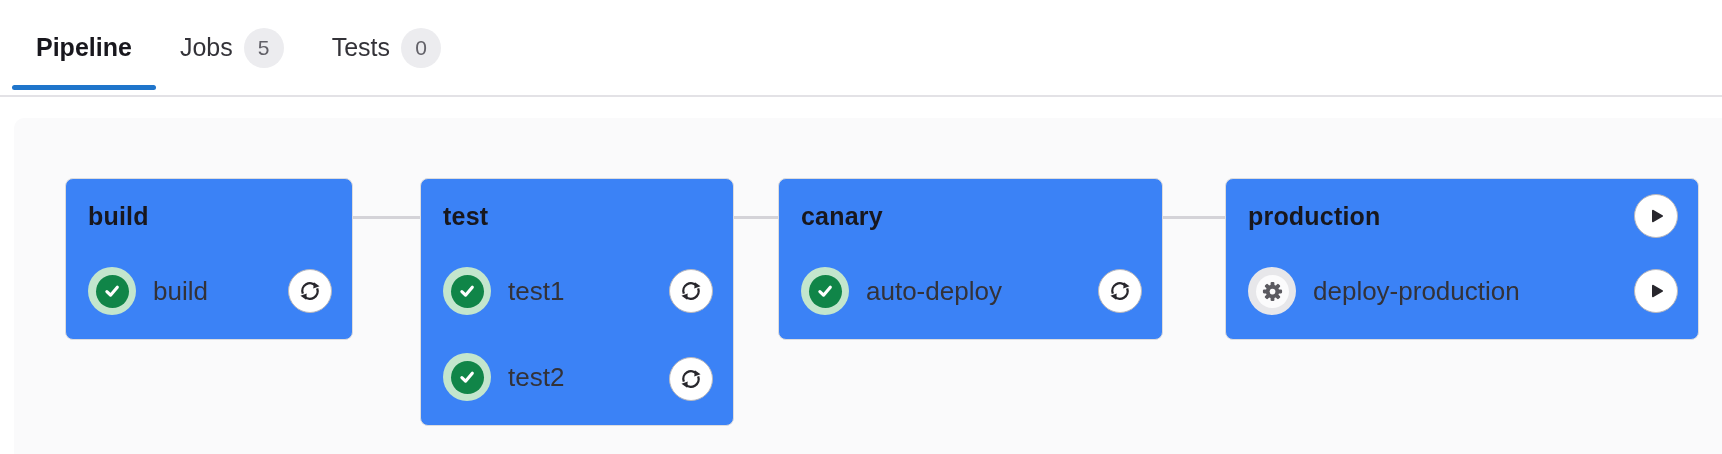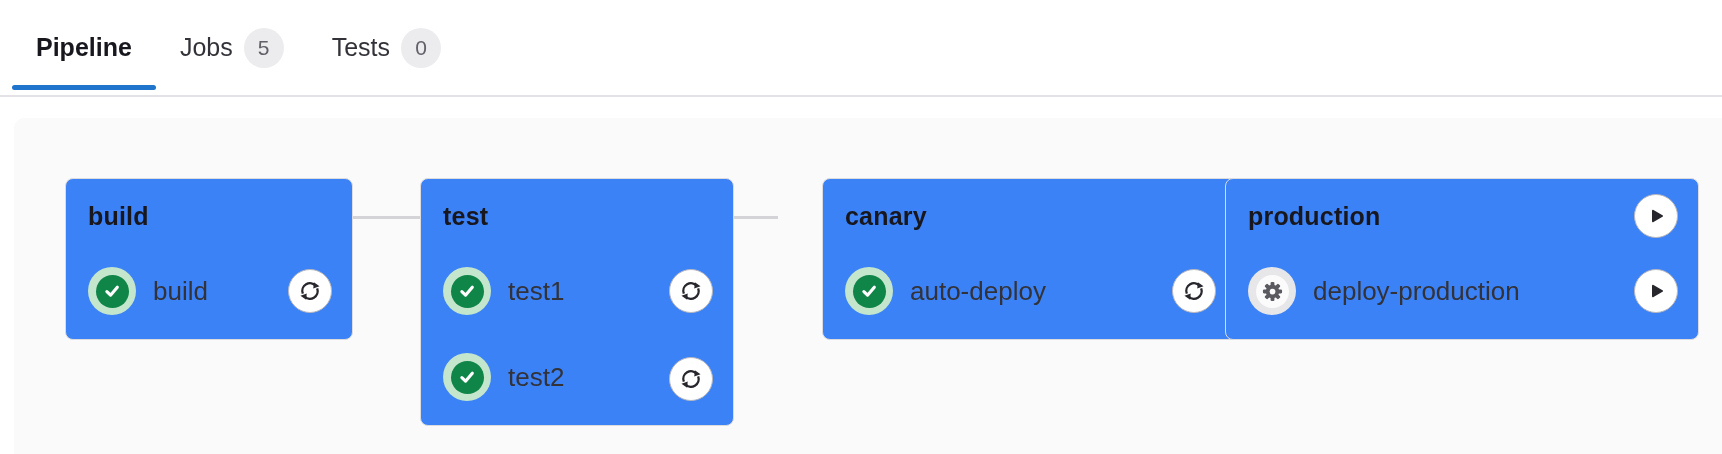--- a/index.html
+++ b/index.html
@@ -70,21 +70,21 @@
   .stage-card {
     position: absolute;
     top: 60px;
     background: #3b82f6;
     border: 1.5px solid var(--card-border, #dcdcde);
     border-radius: 8px;
     padding: 14px 20px 24px 22px;
   }
   .stage-card.s-build      { left: 51px;   width: 288px; }
   .stage-card.s-test       { left: 406px;  width: 314px; }
-  .stage-card.s-canary     { left: 808px;  width: 415px; }
+  .stage-card.s-canary     { left: 764px;  width: 385px; }
   .stage-card.s-production { left: 1211px; width: 474px; text-align: right; }
 
   .connector {
     position: absolute;
     top: 98px;
     height: 3px;
     background: var(--connector, #d4d3d8);
   }
   .connector.c1 { left: 339px;  width: 67px; }
   .connector.c2 { left: 693px;  width: 71px; }

